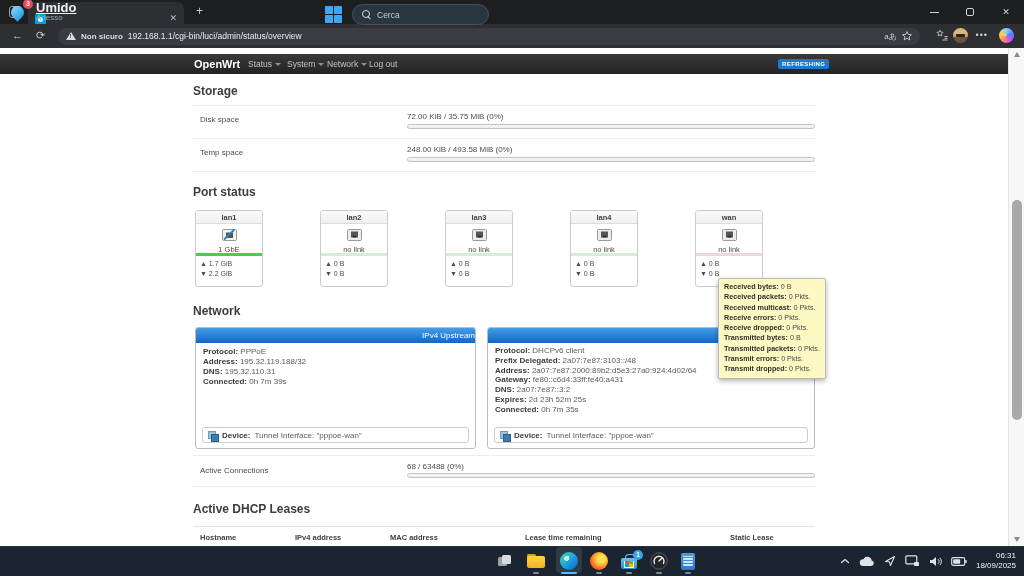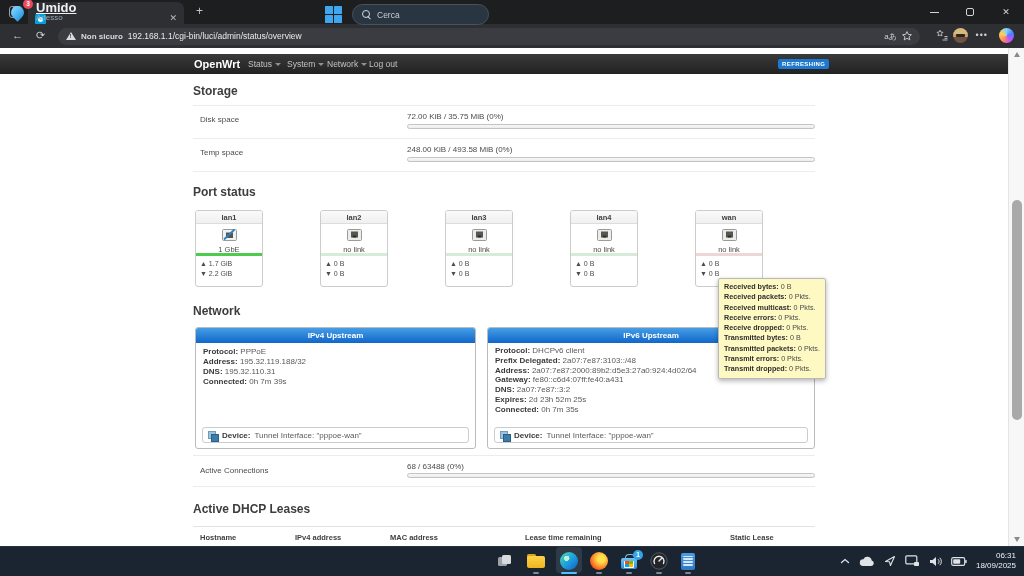--- a/index.html
+++ b/index.html
@@ -52,21 +52,21 @@
   
   .pcard { position:absolute; top:162px; width:68px; height:77px; border:1px solid #ccc; border-radius:3px; background:#fff; overflow:hidden; }
   .pname { height:13px; line-height:13px; text-align:center; font-size:7.5px; font-weight:bold; color:#404040; background:linear-gradient(#fafafa,#f0f0f0); border-bottom:1px solid #ddd; }
   .pbody { height:29px; text-align:center; padding-top:3px; }
   .plink { font-size:7.5px; color:#4c4c4c; text-align:center; height:10px; line-height:10px; }
   .pline { height:3px; width:100%; }
   .pstats { padding:3px 4px 0 4px; font-size:7px; color:#4c4c4c; line-height:9.5px; }
   .eth { display:inline-block; }
   
   .upbox { position:absolute; top:279px; height:122px; border:1px solid #bbb; border-radius:3px; background:#fff; }
-  .upbox-h { height:15px; line-height:15px; text-align:center; color:#fff; font-weight:bold; font-size:8px; background:linear-gradient(#459ee6,#1166c9); border-radius:2px 2px 0 0; }
+  .upbox-h { height:15px; line-height:15px; text-align:right; color:#fff; font-weight:normal; font-size:8px; background:linear-gradient(#459ee6,#1166c9); border-radius:2px 2px 0 0; }
   .upfields { padding:4px 7px 0 7px; font-size:8px; line-height:10px; color:#5a5a5a; }
   .upfields b { color:#3a3a3a; }
   .devrow { position:absolute; left:6px; right:6px; bottom:5px; height:16px; border:1px solid #ccc; border-radius:3px; display:flex; align-items:center; gap:4px; padding:0 5px; font-size:8px; color:#5a5a5a; background:#fff; }
   .devrow b { color:#3a3a3a; }
   .tun-ic { position:relative; width:10px; height:9px; flex:0 0 auto; }
   .tun-ic::before{ content:""; position:absolute; left:0; top:0; width:6px; height:6px; background:#9fc3dc; border:1px solid #6d9cbd; }
   .tun-ic::after{ content:""; position:absolute; left:3px; top:3px; width:6px; height:6px; background:#3b7da8; border:1px solid #2b5f84; }
   
   .tooltip { position:absolute; left:718px; top:230px; width:108px; background:#fef9c3; border:1px solid #b9b9b9; border-radius:2px; box-shadow:0 2px 5px rgba(0,0,0,.3); padding:3px 5px; z-index:5; }
   .tooltip .tl { font-size:7.2px; line-height:10.3px; color:#4a4a4a; white-space:nowrap; }
@@ -293,21 +293,21 @@
       <span class="nowrap">Tunnel Interface: "pppoe-wan"</span>
     </div>
   </div>
 
   <div class="upbox" style="left:487px; width:328px">
     <div class="upbox-h">IPv6 Upstream</div>
     <div class="upfields" style="line-height:9.8px; padding-top:3px">
       <div class="nowrap"><b>Protocol:</b> <span>DHCPv6 client</span></div>
       <div class="nowrap"><b>Prefix Delegated:</b> <span>2a07:7e87:3103::/48</span></div>
       <div class="nowrap"><b>Address:</b> <span>2a07:7e87:2000:89b2:d5e3:27a0:924:4d02/64</span></div>
-      <div class="nowrap"><b>Gateway:</b> <span>fe80::c6d4:07ff:fe40:a431</span></div>
+      <div class="nowrap"><b>Gateway:</b> <span>fe80::c6d4:33ff:fe40:a431</span></div>
       <div class="nowrap"><b>DNS:</b> <span>2a07:7e87::3:2</span></div>
       <div class="nowrap"><b>Expires:</b> <span>2d 23h 52m 25s</span></div>
       <div class="nowrap"><b>Connected:</b> <span>0h 7m 35s</span></div>
     </div>
     <div class="devrow">
       <span class="tun-ic"></span>
       <b>Device:</b>
       <span class="nowrap">Tunnel Interface: "pppoe-wan"</span>
     </div>
   </div>

